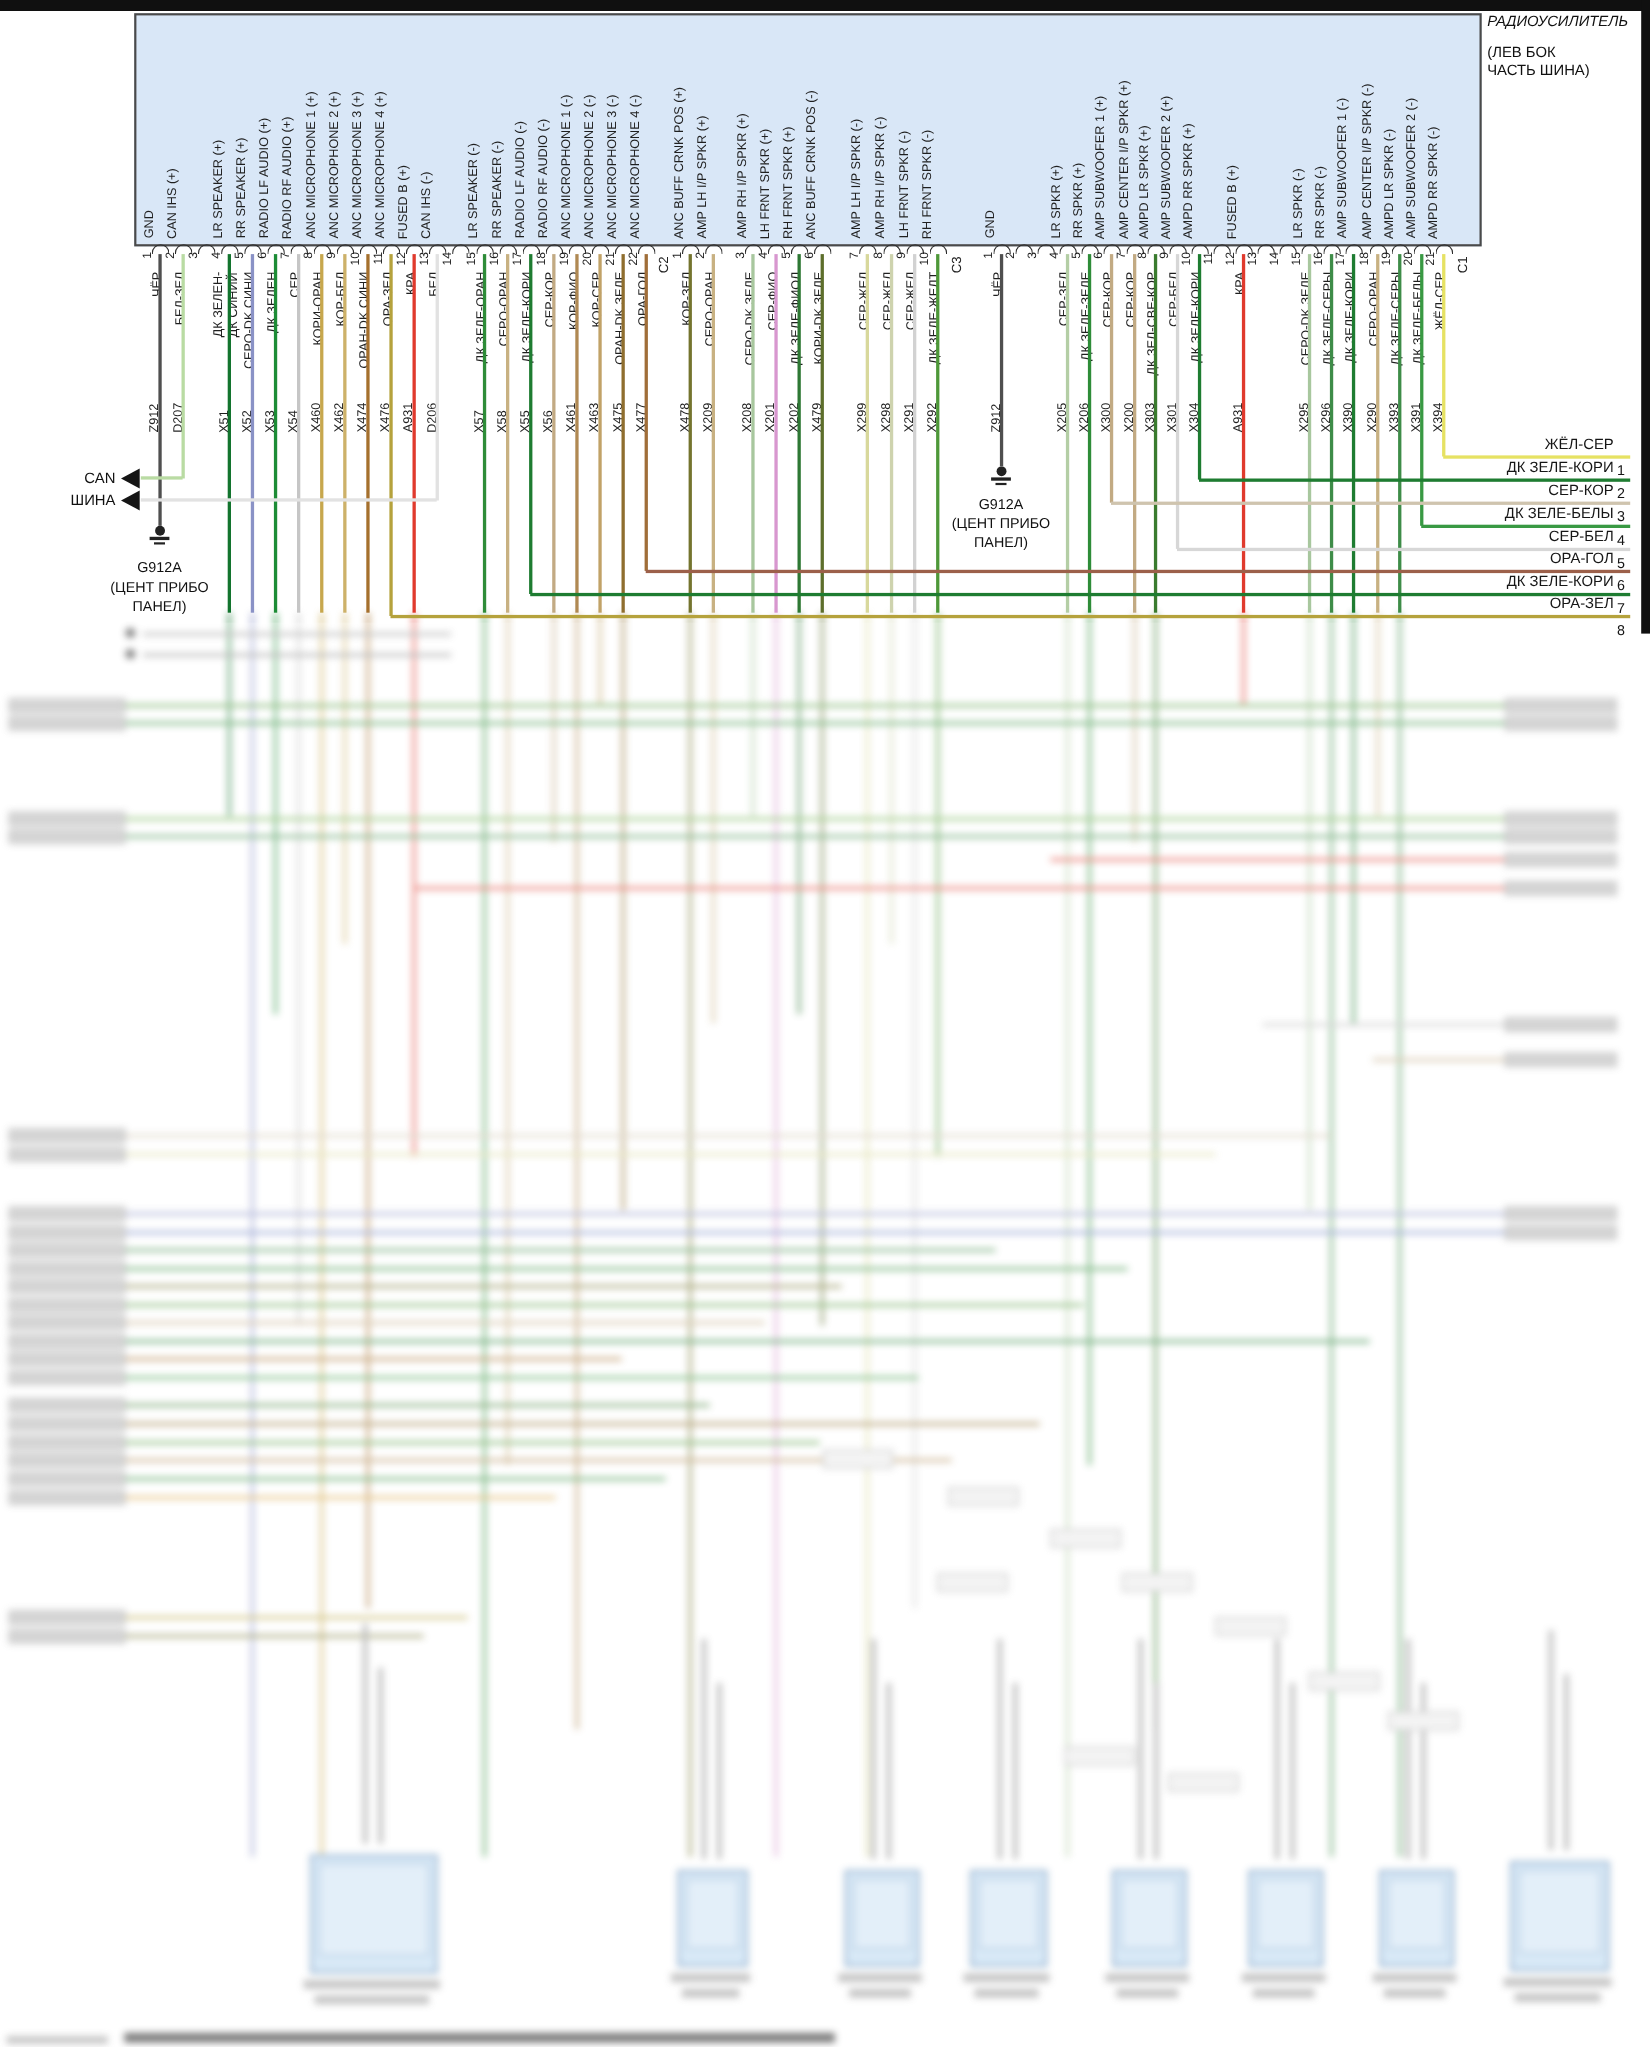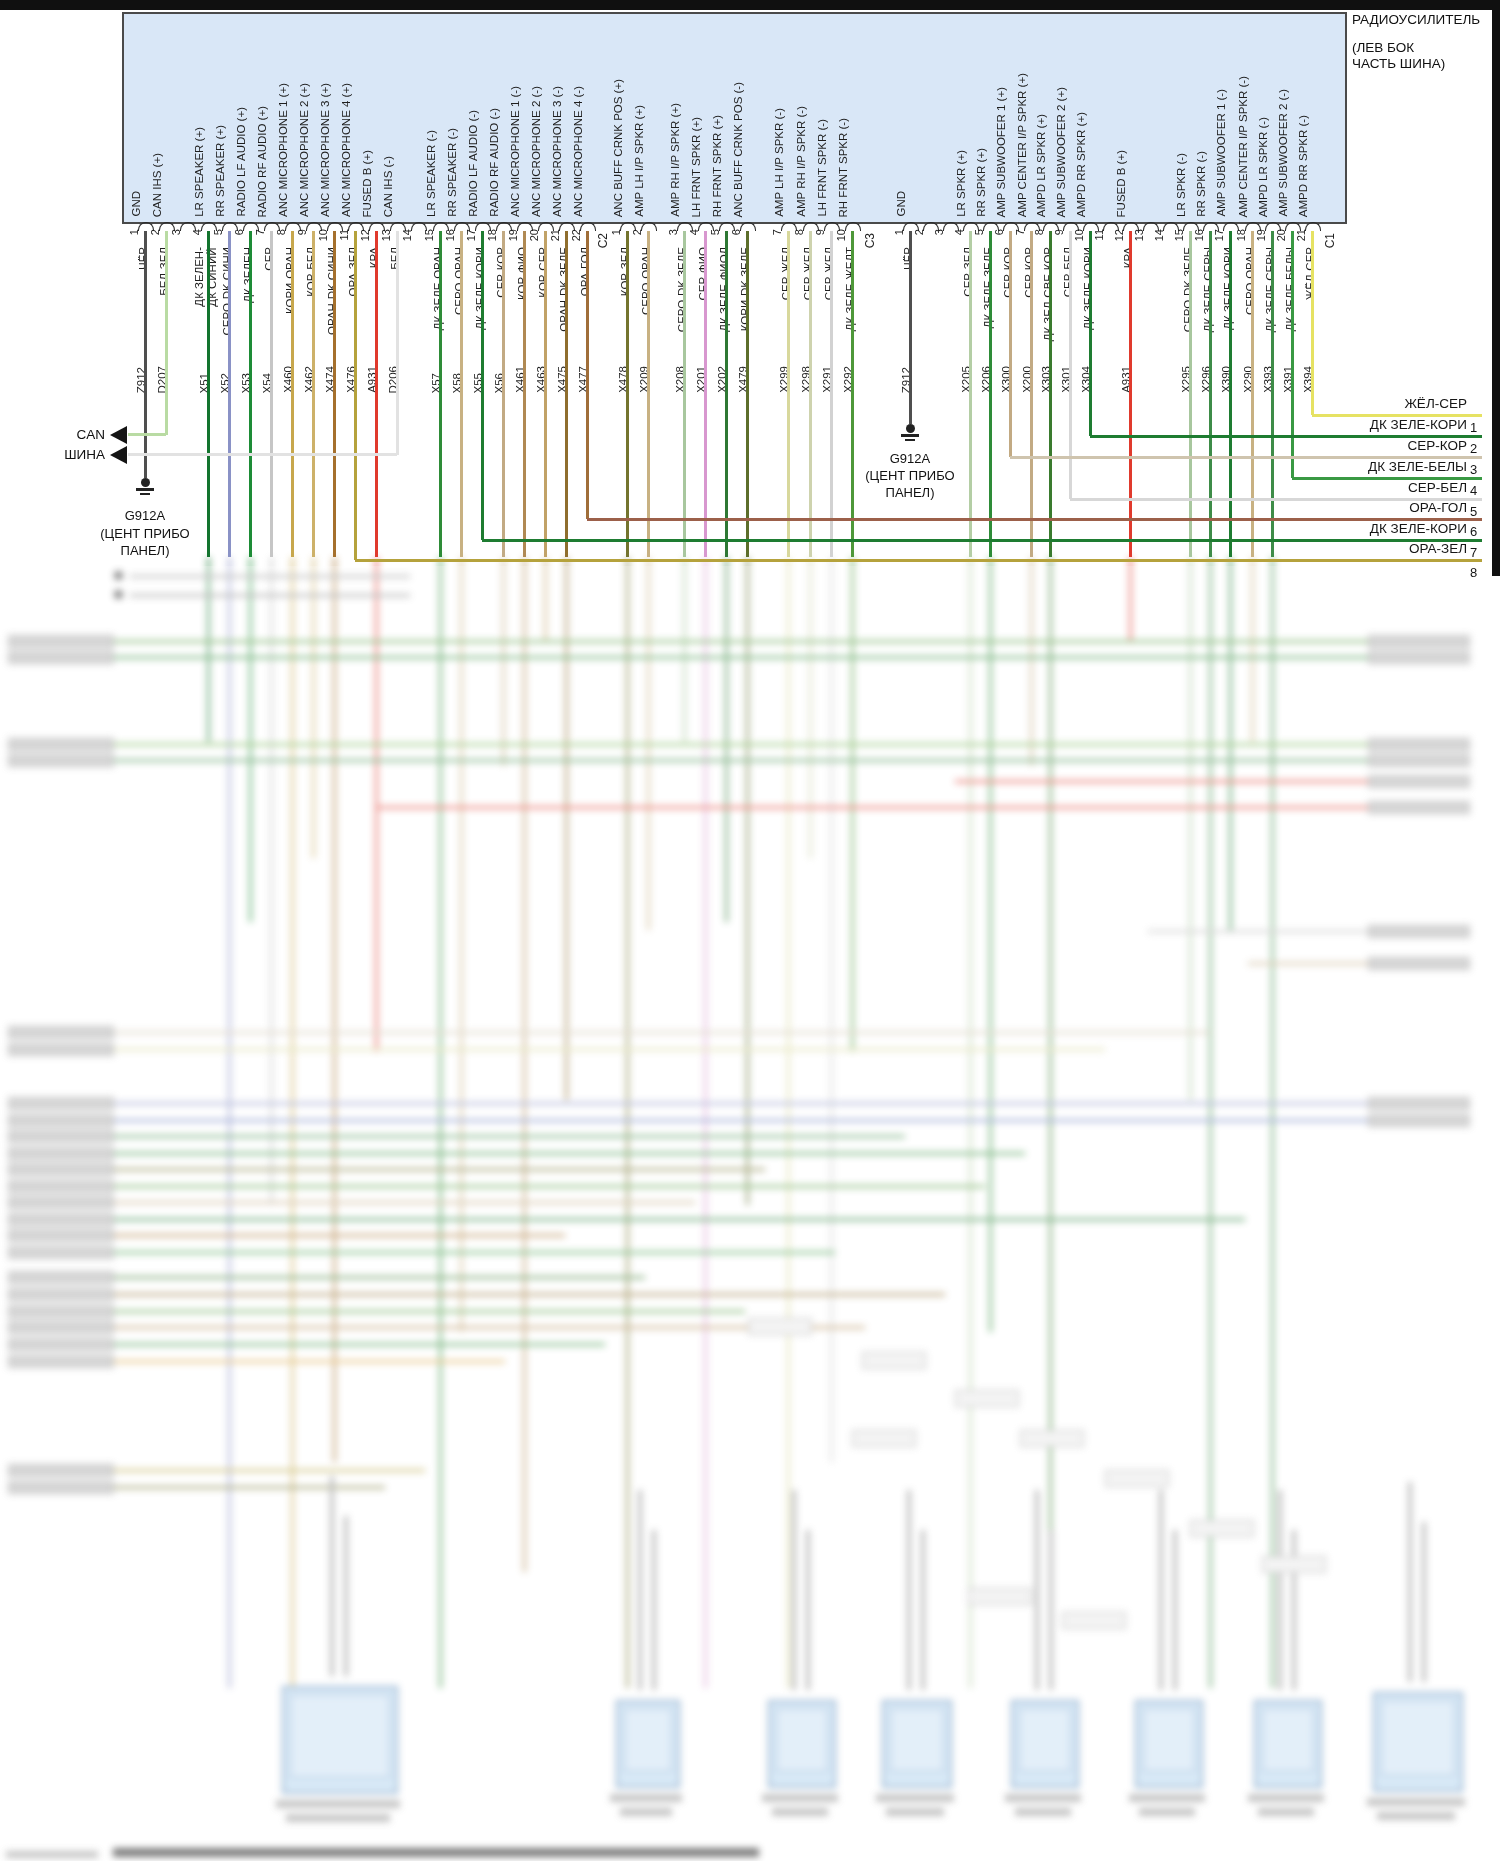--- a/index.html
+++ b/index.html
@@ -16,21 +16,21 @@
   .marker{font-size:12px;}
   .bracket{position:absolute;width:14px;height:8px;border:1.6px solid #2a2a2a;border-bottom:none;
            border-radius:14px 14px 0 0;background:transparent;}
   .wireV{position:absolute;width:3px;}
   .wireH{position:absolute;height:3px;}
   .bluebox{position:absolute;left:122px;top:12px;width:1221px;height:208px;
            background:#d9e7f7;border:2px solid #4a4a4a;}
   .topbar{position:absolute;left:0;top:0;width:1500px;height:10px;background:#101010;}
   .rightbar{position:absolute;left:1492px;top:0;width:8px;height:576px;background:#101010;}
   .title{position:absolute;left:1352px;font-size:13.5px;color:#111;}
-  .t1{top:12px;} .t2{top:40px;} .t3{top:56px;}
+  .t1{top:12px;font-style:italic;} .t2{top:40px;} .t3{top:56px;}
   .canlbl{position:absolute;font-size:13.5px;color:#111;text-align:right;}
   .c1{left:30px;top:427px;width:75px;} .c2{left:20px;top:447px;width:85px;}
   .arrow{position:absolute;width:0;height:0;border-right:17px solid #151515;
          border-top:9px solid transparent;border-bottom:9px solid transparent;}
   .a1{left:110px;top:426px;} .a2{left:110px;top:446px;}
   .gtxt{position:absolute;font-size:13px;color:#111;text-align:center;}
   .gl1{left:95px;top:508px;width:100px;} .gl2{left:70px;top:526px;width:150px;} .gl3{left:95px;top:543px;width:100px;}
   .gm1{left:860px;top:451px;width:100px;} .gm2{left:835px;top:468px;width:150px;} .gm3{left:860px;top:485px;width:100px;}
   .rlabel{position:absolute;left:1270px;width:197px;text-align:right;font-size:13.5px;color:#161616;}
   .rnum{position:absolute;left:1470px;width:22px;font-size:13px;color:#161616;}

